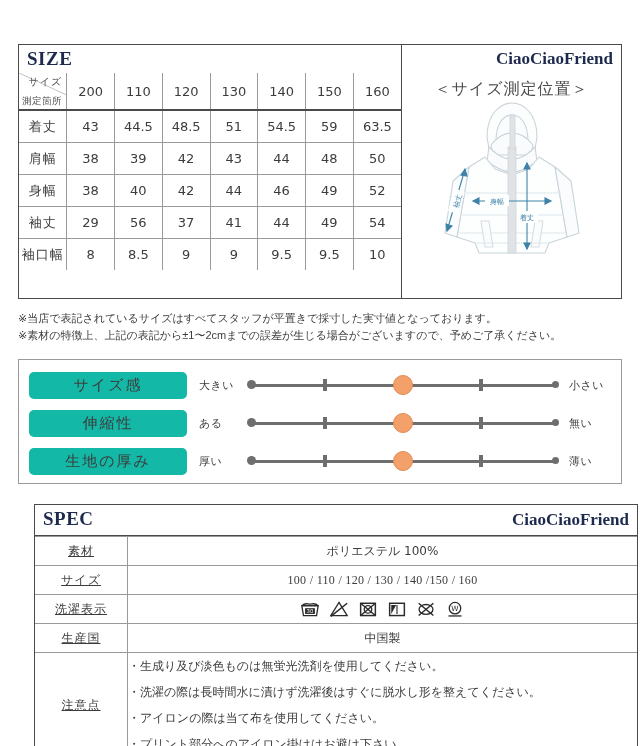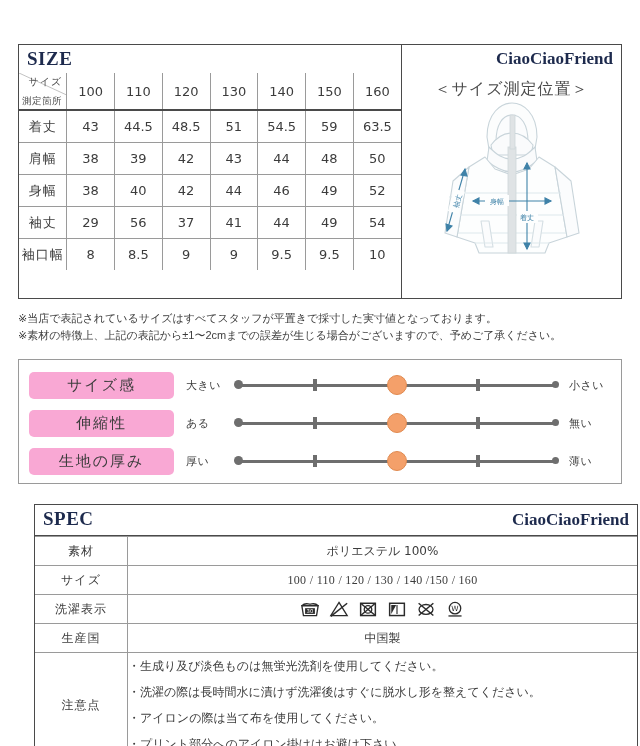--- a/index.html
+++ b/index.html
@@ -164,23 +164,23 @@
     padding: 7px 10px;
   }
   .rating-row {
     display: flex;
     align-items: center;
     height: 36px;
     margin-bottom: 2px;
   }
   .rating-row:last-child { margin-bottom: 0; }
   .pill {
-    width: 145px;
+    width: 158px;
     height: 27px;
-    background: #f9a8d4;
+    background: #14b8a6;
     border-radius: 5px;
     display: flex;
     align-items: center;
     justify-content: center;
     font-size: 15px;
     letter-spacing: 2px;
     color: #3c3c3c;
     flex: 0 0 auto;
   }
   .endlabel {
@@ -286,20 +286,21 @@
   }
   table.spectable td:first-child { border-left: none; }
   table.spectable td:last-child { border-right: none; }
   table.spectable tr:last-child td { border-bottom: none; }
   td.speclabel {
     width: 92px;
     text-align: center;
     height: 28px;
     letter-spacing: 1px;
     font-size: 12px;
+    text-decoration: underline;
   }
   td.specvalue {
     text-align: center;
     height: 28px;
     font-size: 12px;
     font-family: "DejaVu Sans", "Liberation Sans", sans-serif;
   }
   td.specvalue.sizes {
     font-family: "Liberation Serif", "DejaVu Serif", serif;
     font-size: 12px;
@@ -341,21 +342,21 @@
       <table class="sizetable">
         <tbody>
             <tr class="head">
           <td class="corner rowlabel">
             <svg class="diag" viewBox="0 0 78 36" preserveAspectRatio="none">
               <line x1="0" y1="0" x2="78" y2="36" stroke="#9a9a9a" stroke-width="1"></line>
             </svg>
             <span class="c-size">サイズ</span>
             <span class="c-part">測定箇所</span>
           </td>
-          <td>100</td>
+          <td>200</td>
           <td>110</td>
           <td>120</td>
           <td>130</td>
           <td>140</td>
           <td>150</td>
           <td>160</td>
         </tr>
         <tr>
           <td class="rowlabel">着丈</td>
           <td>43</td>

